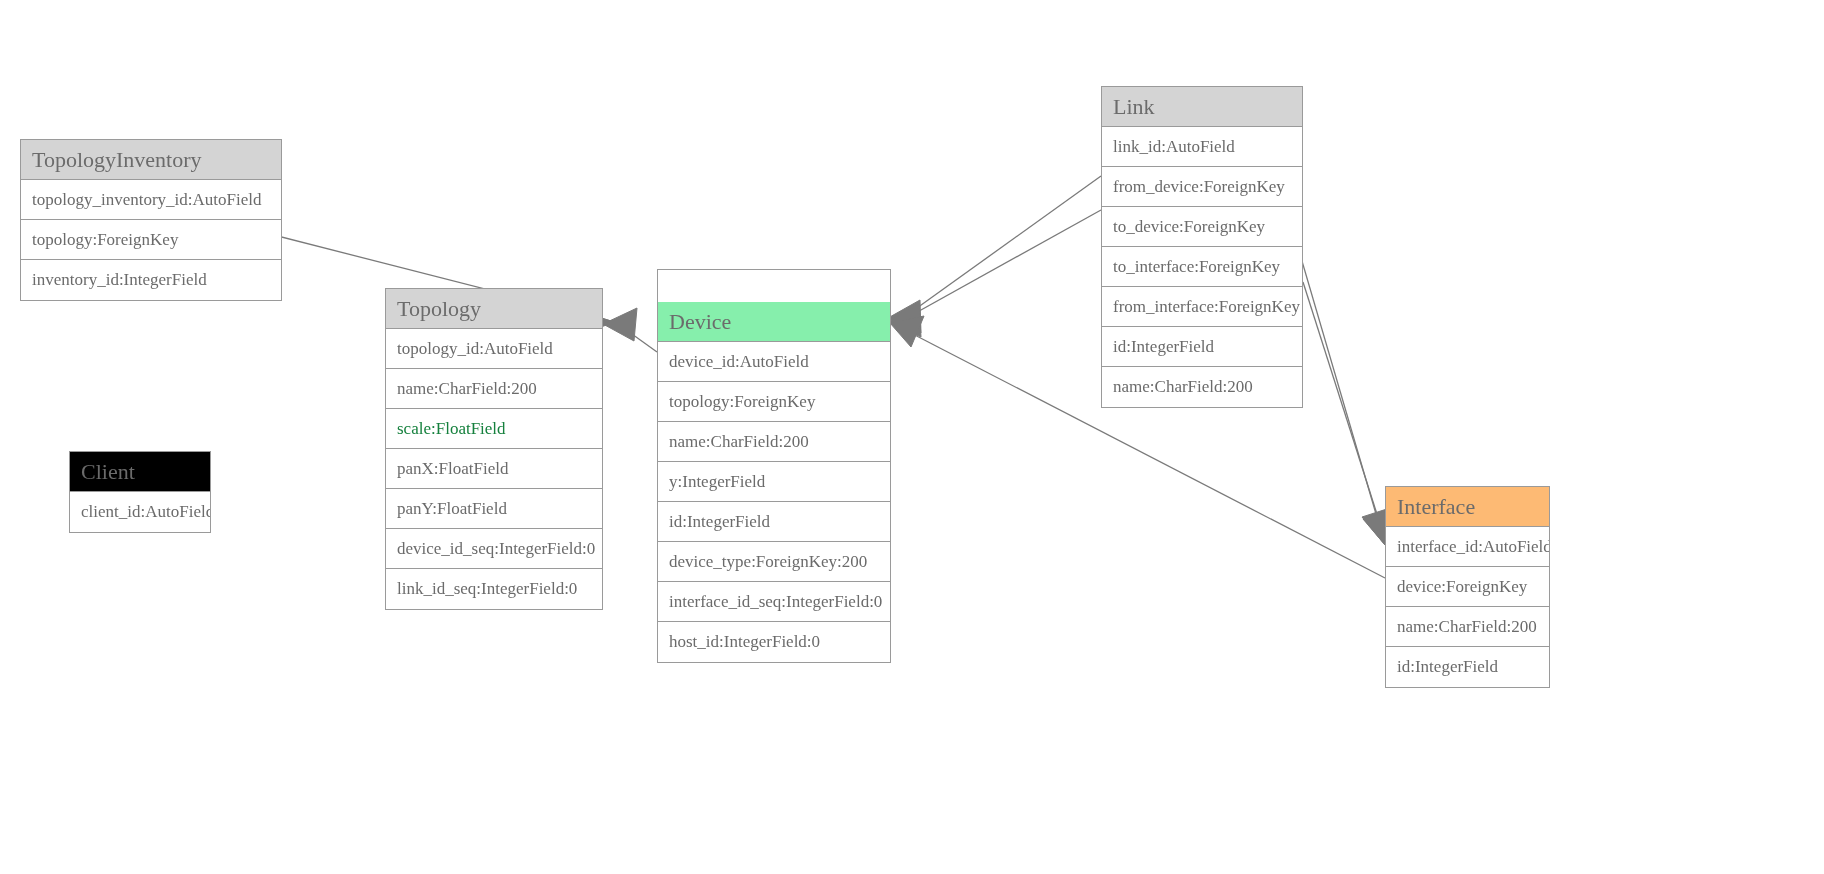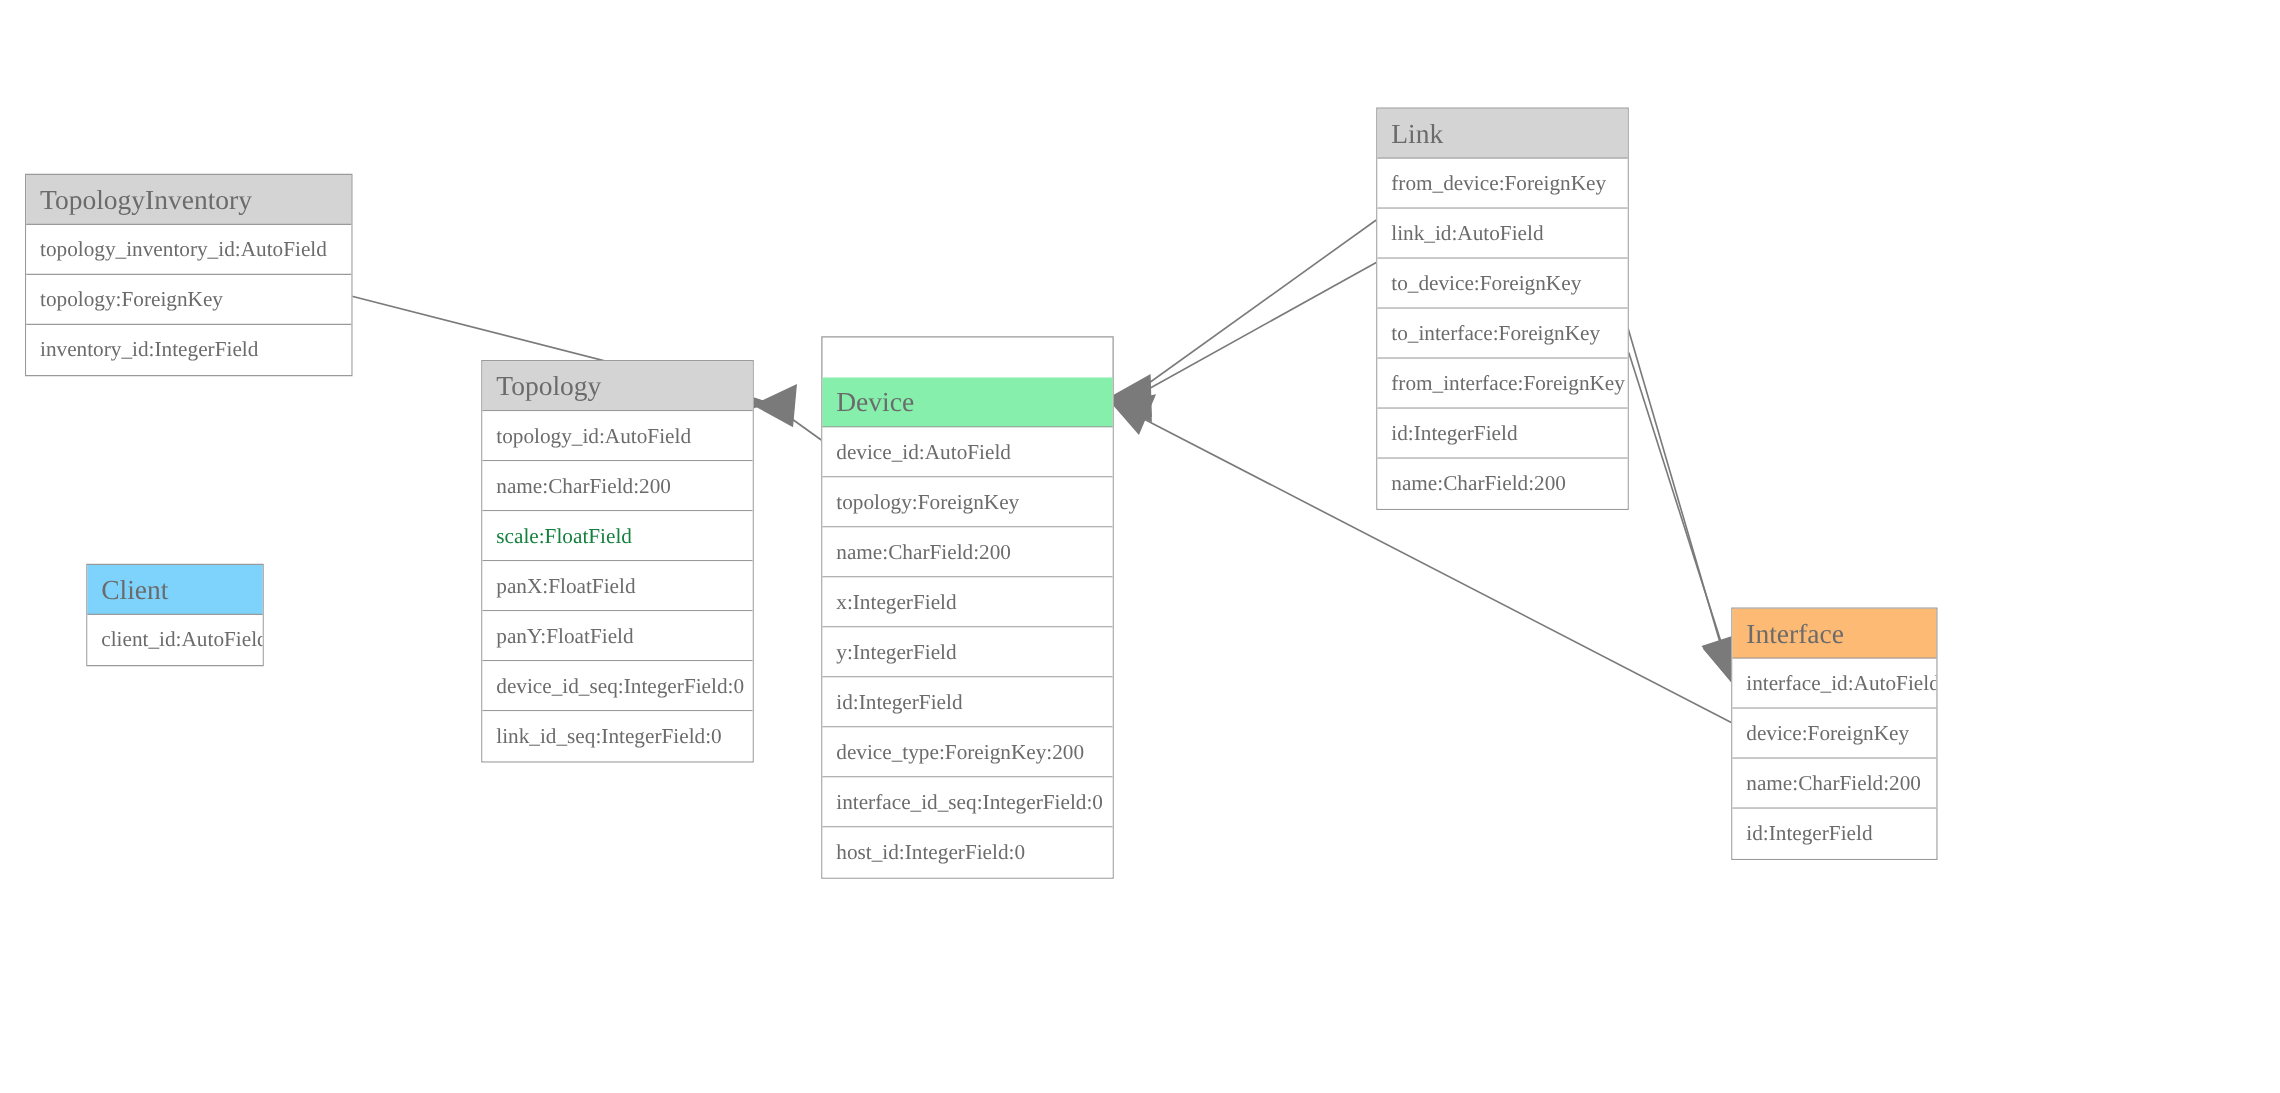--- a/index.html
+++ b/index.html
@@ -95,49 +95,48 @@
     </svg>
 
   <div id="entity-layer">
       <div class="entity" style="left: 20px; top: 139px; width: 262px; border-color: rgb(154, 154, 154); font-family: Liberation Serif, serif;">
         <div class="entity-title" style="background: rgb(212, 212, 212); color: rgb(107, 107, 107); border-bottom-color: rgb(154, 154, 154);">TopologyInventory</div>
         <div class="entity-row" style="color: rgb(107, 107, 107); border-bottom-color: rgb(154, 154, 154);">topology_inventory_id:AutoField</div>
         <div class="entity-row" style="color: rgb(107, 107, 107); border-bottom-color: rgb(154, 154, 154);">topology:ForeignKey</div>
         <div class="entity-row" style="color: rgb(107, 107, 107); border-bottom-color: rgb(154, 154, 154);">inventory_id:IntegerField</div>
       </div>
       <div class="entity" style="left: 69px; top: 451px; width: 142px; border-color: rgb(154, 154, 154);">
-        <div class="entity-title" style="background: #7dd3fc; color: rgb(107, 107, 107); border-bottom-color: rgb(154, 154, 154);">Client</div>
+        <div class="entity-title" style="background: #000000; color: rgb(107, 107, 107); border-bottom-color: rgb(154, 154, 154);">Client</div>
         <div class="entity-row" style="color: rgb(107, 107, 107); border-bottom-color: rgb(154, 154, 154);">client_id:AutoField</div>
       </div>
       <div class="entity" style="left: 385px; top: 288px; width: 218px; border-color: rgb(154, 154, 154);">
         <div class="entity-title" style="background: rgb(212, 212, 212); color: rgb(107, 107, 107); border-bottom-color: rgb(154, 154, 154);">Topology</div>
         <div class="entity-row" style="color: rgb(107, 107, 107); border-bottom-color: rgb(154, 154, 154);">topology_id:AutoField</div>
         <div class="entity-row" style="color: rgb(107, 107, 107); border-bottom-color: rgb(154, 154, 154);">name:CharField:200</div>
         <div class="entity-row" style="color: #15803d; border-bottom-color: rgb(154, 154, 154);">scale:FloatField</div>
         <div class="entity-row" style="color: rgb(107, 107, 107); border-bottom-color: rgb(154, 154, 154);">panX:FloatField</div>
         <div class="entity-row" style="color: rgb(107, 107, 107); border-bottom-color: rgb(154, 154, 154);">panY:FloatField</div>
         <div class="entity-row" style="color: rgb(107, 107, 107); border-bottom-color: rgb(154, 154, 154);">device_id_seq:IntegerField:0</div>
         <div class="entity-row" style="color: rgb(107, 107, 107); border-bottom-color: rgb(154, 154, 154);">link_id_seq:IntegerField:0</div>
       </div>
       <div class="entity" style="left: 657px; top: 269px; width: 234px; border-color: rgb(154, 154, 154);">
         <div class="entity-title" style="background: #86efac; color: rgb(107, 107, 107); border-bottom-color: rgb(154, 154, 154); margin-top: 32px;">Device</div>
         <div class="entity-row" style="color: rgb(107, 107, 107); border-bottom-color: rgb(154, 154, 154);">device_id:AutoField</div>
         <div class="entity-row" style="color: rgb(107, 107, 107); border-bottom-color: rgb(154, 154, 154);">topology:ForeignKey</div>
         <div class="entity-row" style="color: rgb(107, 107, 107); border-bottom-color: rgb(154, 154, 154);">name:CharField:200</div>
-        <div class="entity-row" style="color: rgb(107, 107, 107); border-bottom-color: rgb(154, 154, 154);">x:IntegerField</div>
         <div class="entity-row" style="color: rgb(107, 107, 107); border-bottom-color: rgb(154, 154, 154);">y:IntegerField</div>
         <div class="entity-row" style="color: rgb(107, 107, 107); border-bottom-color: rgb(154, 154, 154);">id:IntegerField</div>
         <div class="entity-row" style="color: rgb(107, 107, 107); border-bottom-color: rgb(154, 154, 154);">device_type:ForeignKey:200</div>
         <div class="entity-row" style="color: rgb(107, 107, 107); border-bottom-color: rgb(154, 154, 154);">interface_id_seq:IntegerField:0</div>
         <div class="entity-row" style="color: rgb(107, 107, 107); border-bottom-color: rgb(154, 154, 154);">host_id:IntegerField:0</div>
       </div>
       <div class="entity" style="left: 1101px; top: 86px; width: 202px; border-color: rgb(154, 154, 154);">
         <div class="entity-title" style="background: rgb(212, 212, 212); color: rgb(107, 107, 107); border-bottom-color: rgb(154, 154, 154);">Link</div>
+        <div class="entity-row" style="color: rgb(107, 107, 107); border-bottom-color: rgb(154, 154, 154);">link_id:AutoField</div>
         <div class="entity-row" style="color: rgb(107, 107, 107); border-bottom-color: rgb(154, 154, 154);">from_device:ForeignKey</div>
-        <div class="entity-row" style="color: rgb(107, 107, 107); border-bottom-color: rgb(154, 154, 154);">link_id:AutoField</div>
         <div class="entity-row" style="color: rgb(107, 107, 107); border-bottom-color: rgb(154, 154, 154);">to_device:ForeignKey</div>
         <div class="entity-row" style="color: rgb(107, 107, 107); border-bottom-color: rgb(154, 154, 154);">to_interface:ForeignKey</div>
         <div class="entity-row" style="color: rgb(107, 107, 107); border-bottom-color: rgb(154, 154, 154);">from_interface:ForeignKey</div>
         <div class="entity-row" style="color: rgb(107, 107, 107); border-bottom-color: rgb(154, 154, 154);">id:IntegerField</div>
         <div class="entity-row" style="color: rgb(107, 107, 107); border-bottom-color: rgb(154, 154, 154);">name:CharField:200</div>
       </div>
       <div class="entity" style="left: 1385px; top: 486px; width: 165px; border-color: rgb(154, 154, 154);">
         <div class="entity-title" style="background: #fdba74; color: rgb(107, 107, 107); border-bottom-color: rgb(154, 154, 154);">Interface</div>
         <div class="entity-row" style="color: rgb(107, 107, 107); border-bottom-color: rgb(154, 154, 154);">interface_id:AutoField</div>
         <div class="entity-row" style="color: rgb(107, 107, 107); border-bottom-color: rgb(154, 154, 154);">device:ForeignKey</div>

